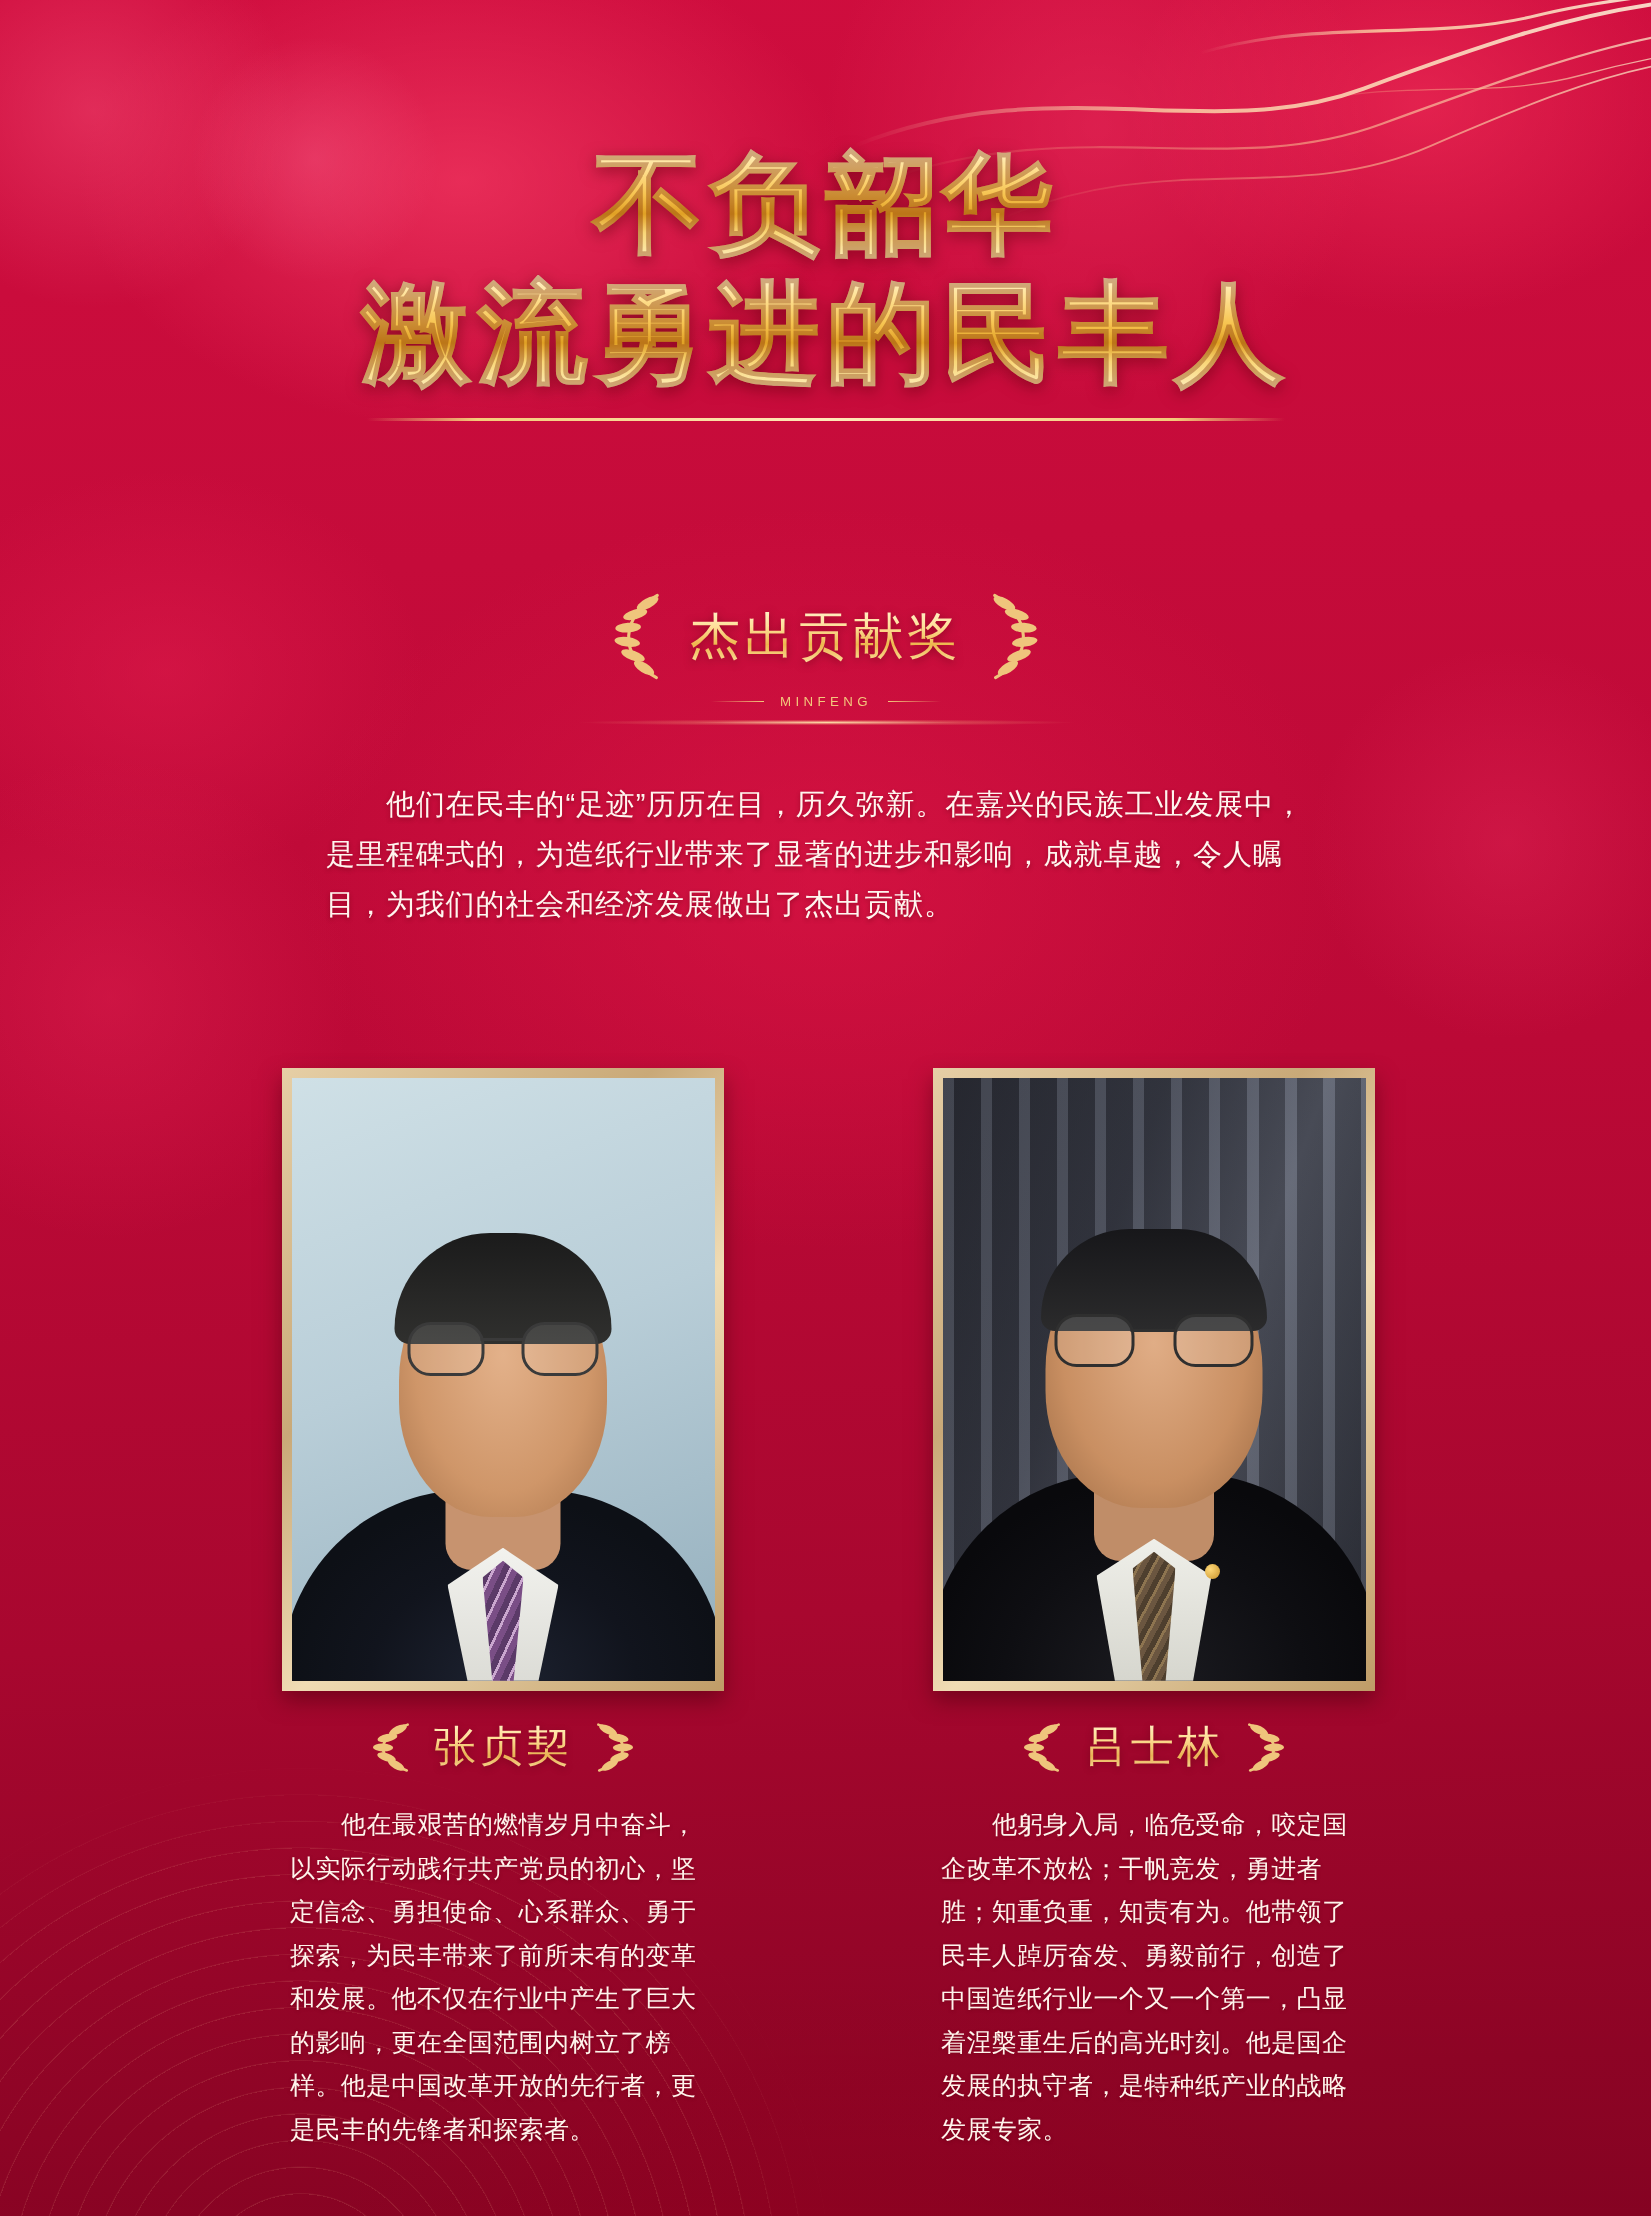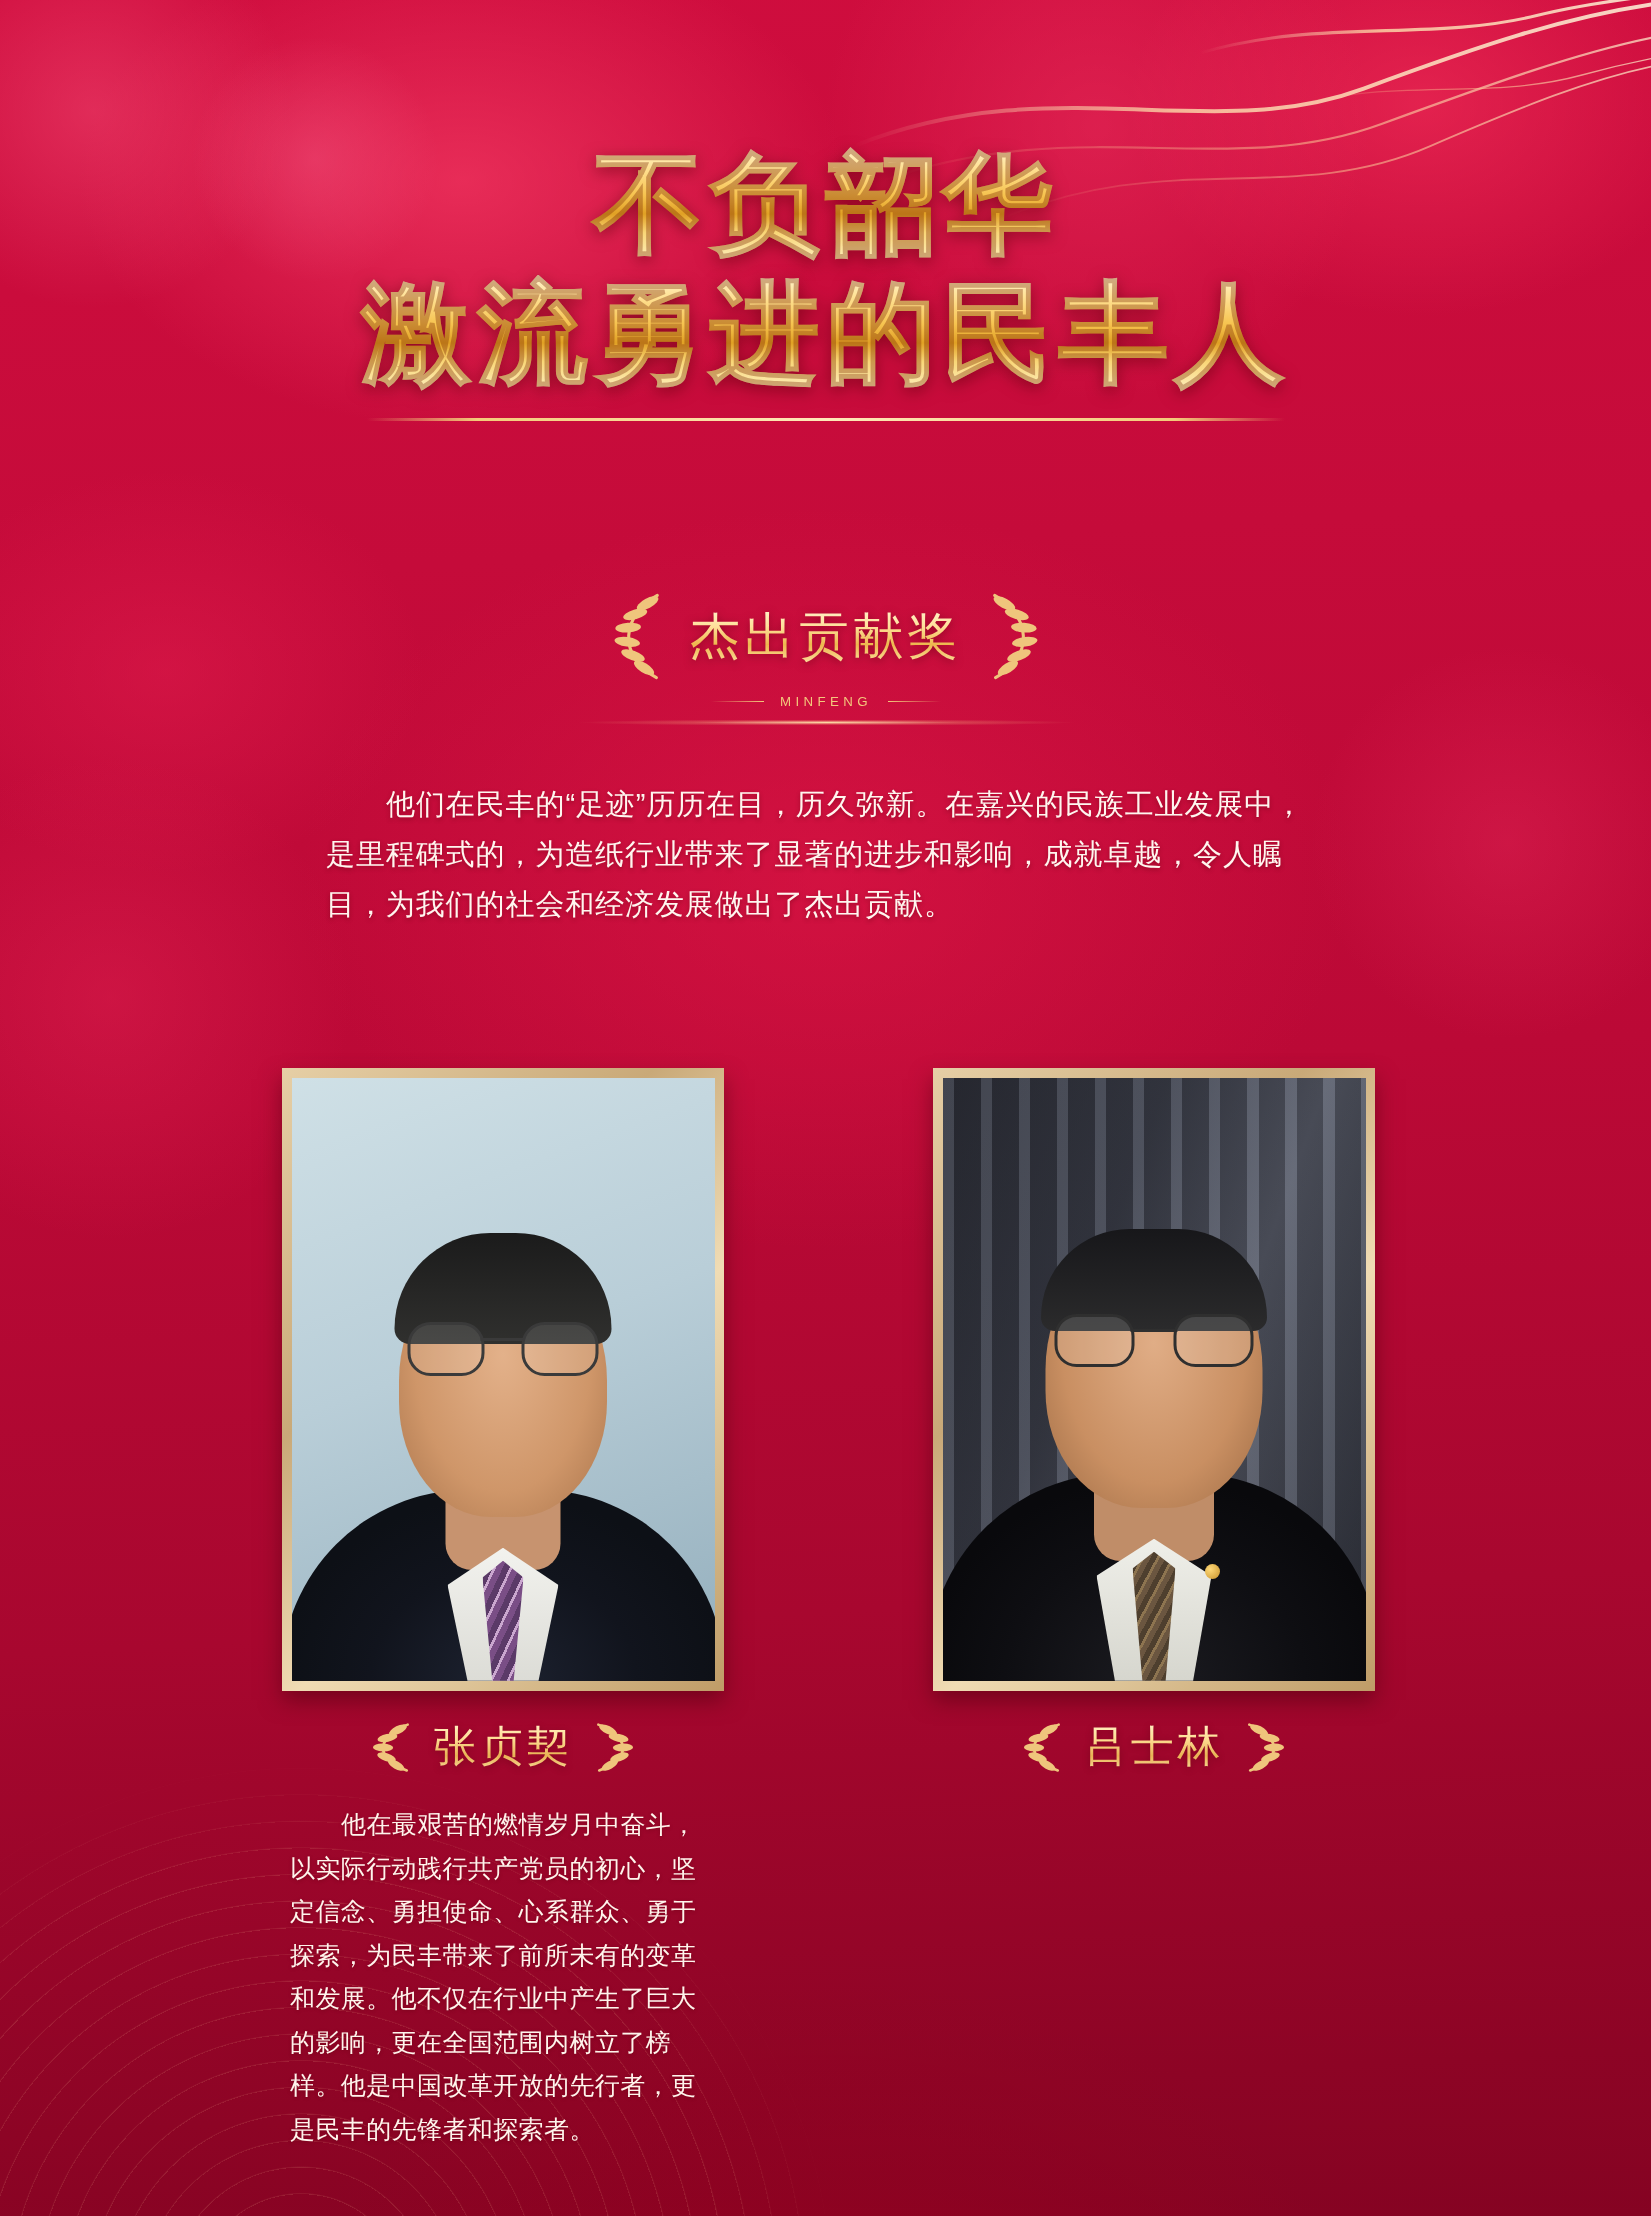--- a/index.html
+++ b/index.html
@@ -514,20 +514,21 @@
             <g fill="#efc57c">
               <ellipse cx="100" cy="20" rx="22" ry="9" transform="rotate(-26 100 20)"></ellipse>
               <ellipse cx="76" cy="38" rx="23" ry="9" transform="rotate(-12 76 38)"></ellipse>
               <ellipse cx="66" cy="60" rx="23" ry="9" transform="rotate(2 66 60)"></ellipse>
               <ellipse cx="74" cy="82" rx="22" ry="9" transform="rotate(18 74 82)"></ellipse>
               <ellipse cx="96" cy="100" rx="21" ry="9" transform="rotate(30 96 100)"></ellipse>
             </g>
           </g>
         </svg>
       </div>
+      <div class="bio">他躬身入局，临危受命，咬定国企改革不放松；干帆竞发，勇进者胜；知重负重，知责有为。他带领了民丰人踔厉奋发、勇毅前行，创造了中国造纸行业一个又一个第一，凸显着涅槃重生后的高光时刻。他是国企发展的执守者，是特种纸产业的战略发展专家。</div>
     </div>
 
   </div>
 
   <div class="bottom-glow"></div>
 
 </div>
 
 
 </body></html>

